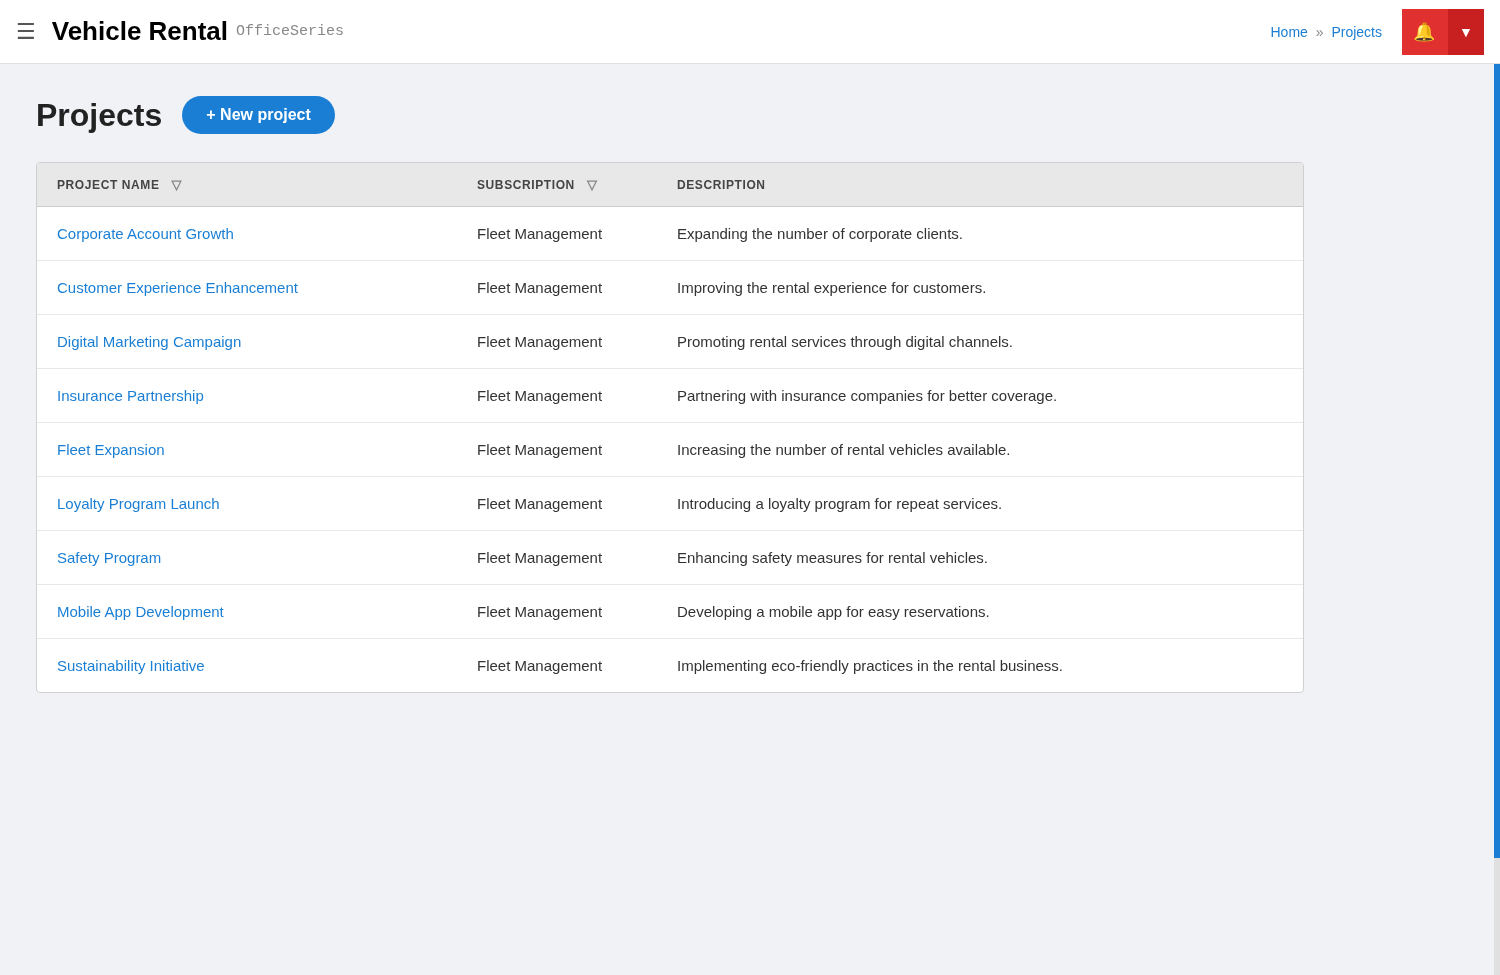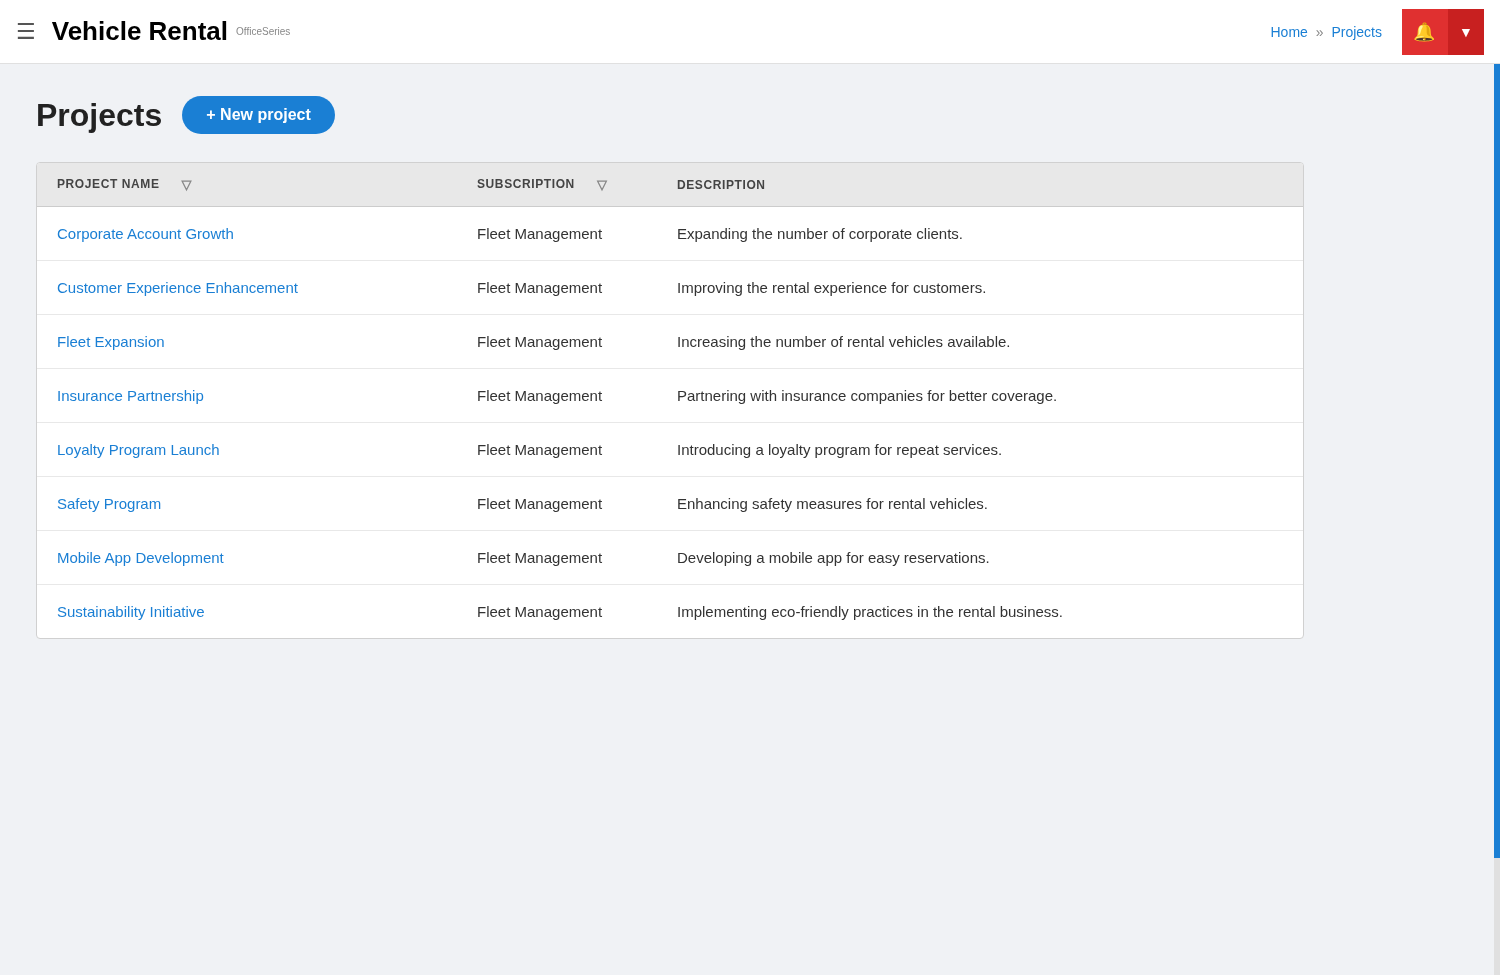--- a/index.html
+++ b/index.html
@@ -23,23 +23,24 @@
       margin-right: 16px;
       line-height: 1;
     }
     .header-logo {
       font-size: 26px;
       font-weight: 700;
       color: #000000;
       margin-right: 8px;
     }
     .header-subtitle {
-      font-size: 10px;
+      font-size: 15px;
       color: #888;
       margin-right: auto;
+      font-family: Liberation Mono, monospace;
     }
     .header-breadcrumb {
       font-size: 14px;
       color: #1a7fd4;
       margin-right: 20px;
     }
     .header-breadcrumb span {
       color: #888;
       margin: 0 4px;
     }
@@ -127,22 +128,22 @@
       font-size: 12px;
       font-weight: 700;
       color: #444;
       letter-spacing: 0.05em;
       text-transform: uppercase;
       border-bottom: 1px solid #ccc;
     }
 
     .th-inner {
       display: flex;
-      align-items: flex-start;
-      gap: 22px;
+      align-items: center;
+      gap: 12px;
     }
 
     .filter-icon {
       color: #888;
       font-size: 13px;
     }
 
     .projects-table td {
       padding: 18px 20px;
       font-size: 15px;
@@ -243,28 +244,33 @@
             <td><a class="project-link">Corporate Account Growth</a></td>
             <td>Fleet Management</td>
             <td>Expanding the number of corporate clients.</td>
           </tr>
           <tr>
             <td><a class="project-link">Customer Experience Enhancement</a></td>
             <td>Fleet Management</td>
             <td>Improving the rental experience for customers.</td>
           </tr>
           <tr>
+            <td><a class="project-link">Digital Marketing Campaign</a></td>
+            <td>Fleet Management</td>
+            <td>Promoting rental services through digital channels.</td>
+          </tr>
+          <tr>
+            <td><a class="project-link">Insurance Partnership</a></td>
+            <td>Fleet Management</td>
+            <td>Partnering with insurance companies for better coverage.</td>
+          </tr>
+          <tr>
             <td><a class="project-link">Fleet Expansion</a></td>
             <td>Fleet Management</td>
             <td>Increasing the number of rental vehicles available.</td>
-          </tr>
-          <tr>
-            <td><a class="project-link">Insurance Partnership</a></td>
-            <td>Fleet Management</td>
-            <td>Partnering with insurance companies for better coverage.</td>
           </tr>
           <tr>
             <td><a class="project-link">Loyalty Program Launch</a></td>
             <td>Fleet Management</td>
             <td>Introducing a loyalty program for repeat services.</td>
           </tr>
           <tr>
             <td><a class="project-link">Safety Program</a></td>
             <td>Fleet Management</td>
             <td>Enhancing safety measures for rental vehicles.</td>

